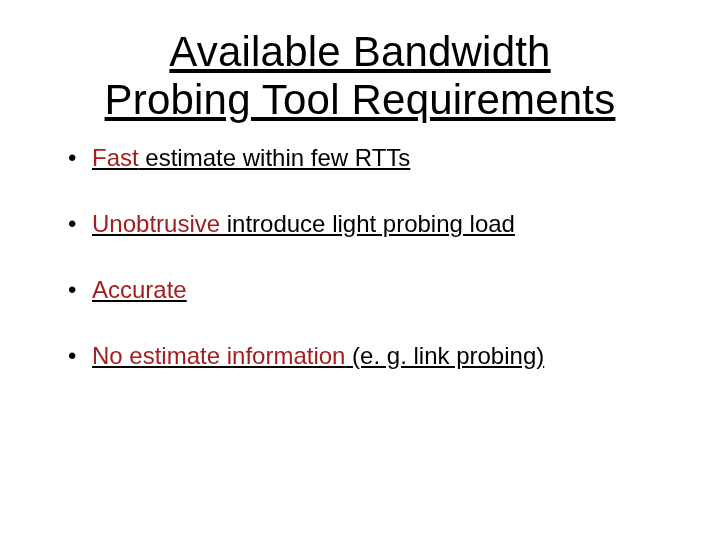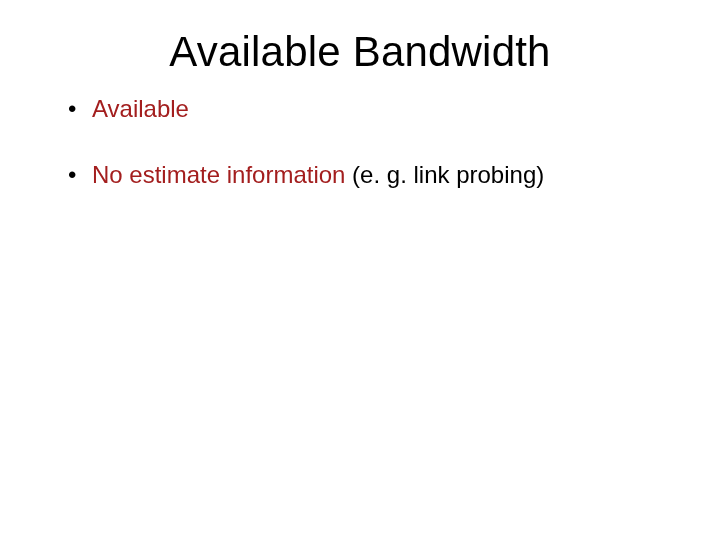--- a/index.html
+++ b/index.html
@@ -10,20 +10,21 @@
     background: #fff;
     font-family: Verdana, "Segoe UI", Arial, sans-serif;
     color: #000;
   }
   .slide {
     box-sizing: border-box;
     width: 720px;
     height: 540px;
     padding: 28px 40px 40px 40px;
     position: relative;
+    text-decoration: underline;
   }
   .title {
     font-size: 42px;
     line-height: 1.15;
     text-align: center;
     font-weight: 400;
     margin: 0 0 18px 0;
     letter-spacing: 0.2px;
   }
   ul.points {
@@ -52,24 +53,31 @@
     color: #a31e1e; 
   }
 </style>
 </head>
 <body>
 
 <div class="slide">
 
   <h1 class="title">
     <span>Available Bandwidth</span><br>
+    <span>Probing Tool Requirements</span>
   </h1>
 
   <ul class="points">
     <li>
-      <span class="hl">Available</span><span></span>
+      <span class="hl">Fast</span><span> estimate within few RTTs</span>
+    </li>
+    <li>
+      <span class="hl">Unobtrusive</span><span> introduce light probing load</span>
+    </li>
+    <li>
+      <span class="hl">Accurate</span><span></span>
     </li>
     <li>
       <span class="hl">No estimate information</span><span> (e. g. link probing)</span>
     </li>
   </ul>
 
 </div>
 
 </body></html>

